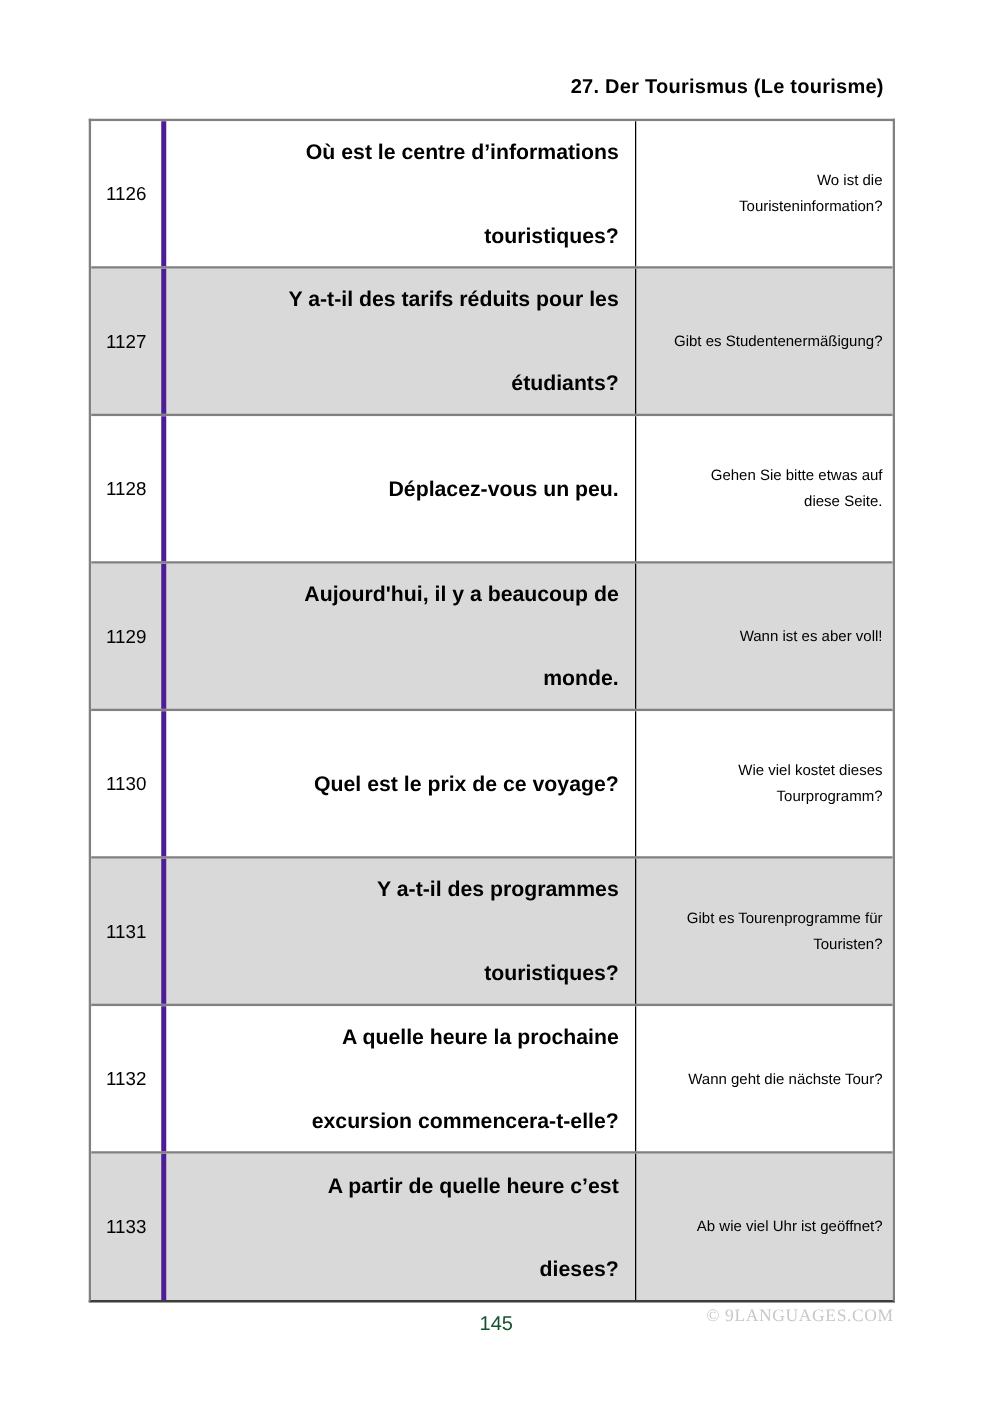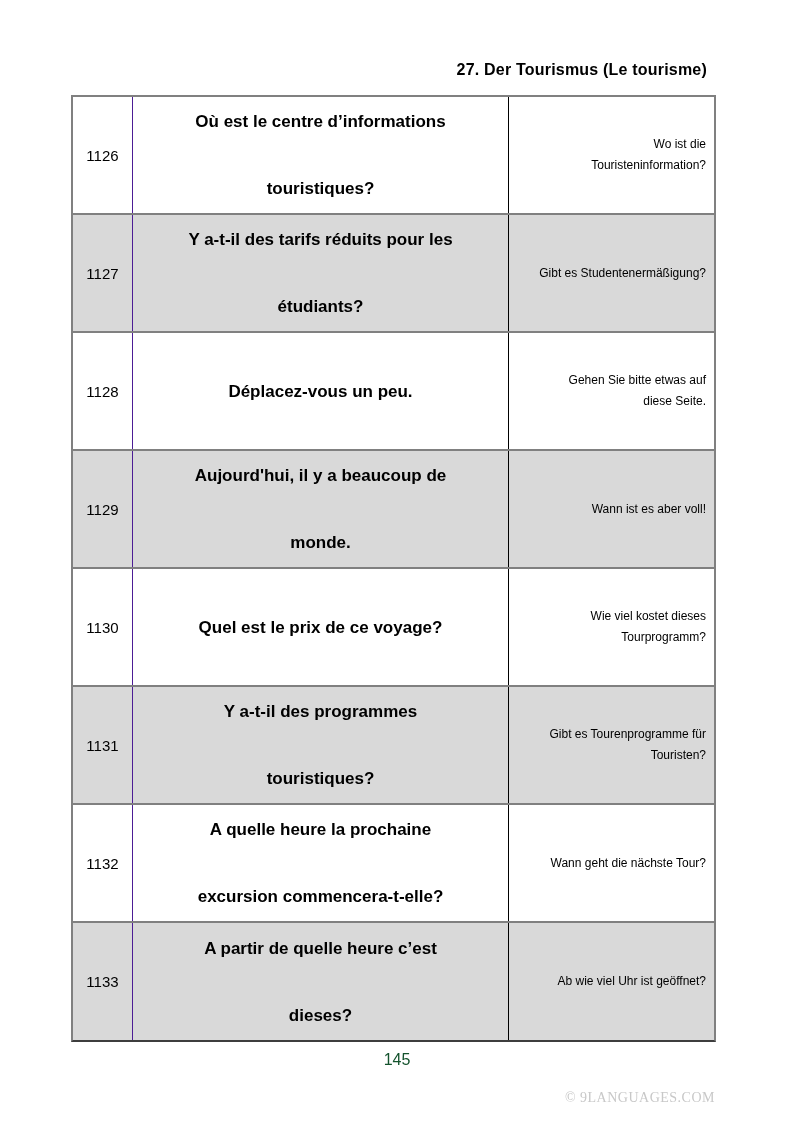--- a/index.html
+++ b/index.html
@@ -40,32 +40,32 @@
   }
   .row:last-child { border-bottom: none; height: 117px; }
   .row.shaded { background: #d9d9d9; }
   .cell {
     display: flex;
     box-sizing: border-box;
     height: 100%;
   }
   .cell.num {
     width: 60px;
-    border-right: 1px solid #4c1d95;
+    border-right: 4px solid #4c1d95;
     align-items: center;
     justify-content: center;
     font-size: 15px;
   }
   .cell.fr {
     width: 376px;
     border-right: 1px solid #000000;
     padding: 0 13px;
     flex-direction: column;
     justify-content: center;
-    align-items: center;
+    align-items: flex-end;
     gap: 28px;
   }
   .cell.de {
     width: 205px;
     padding: 0 8px 0 6px;
     flex-direction: column;
     justify-content: center;
     align-items: flex-end;
   }
   .fr-line {
@@ -96,21 +96,20 @@
   }
   .watermark {
     position: absolute;
     top: 1046px;
     right: 79px;
     font-family: "Liberation Serif", serif;
     font-size: 14px;
     color: #c8c8c8;
     letter-spacing: 0.5px;
     white-space: nowrap;
-    margin-top: 44px;
   }
 </style>
 </head>
 <body>
 
 <div class="page">
 
   <div class="title">27. Der Tourismus (Le tourisme)</div>
 
   <div class="phrase-table">

